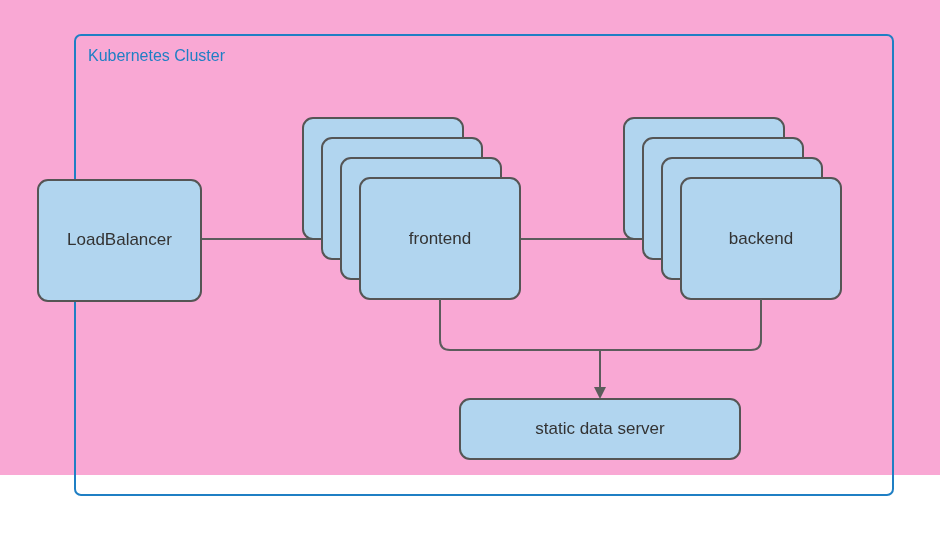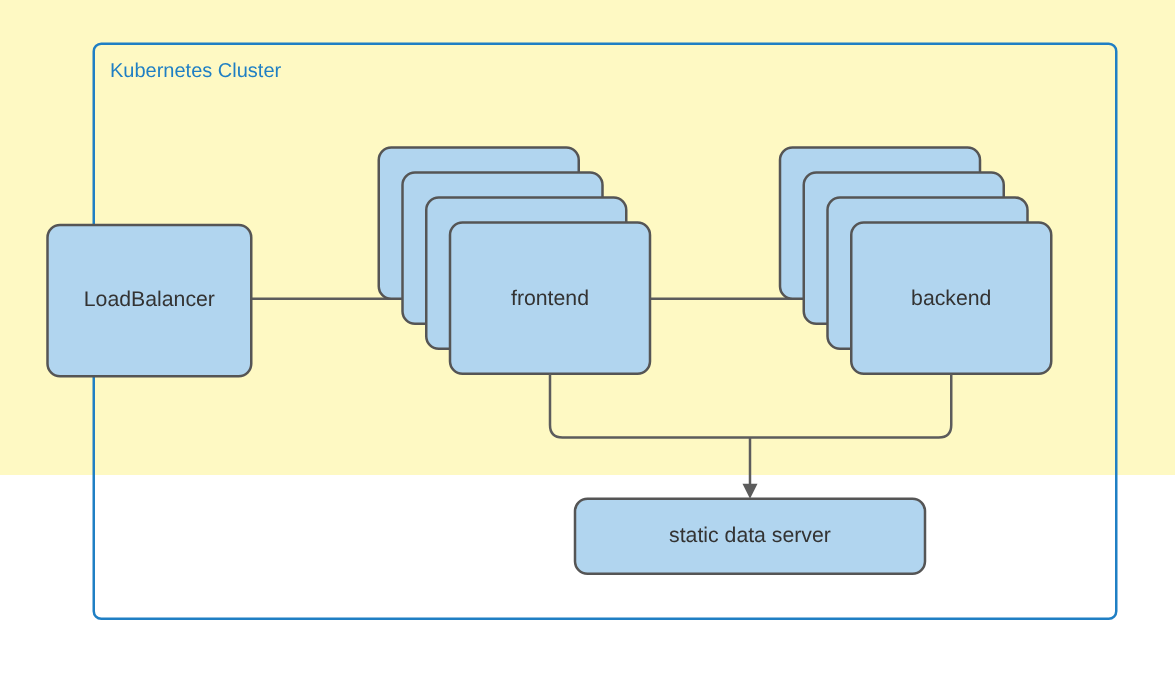--- a/index.html
+++ b/index.html
@@ -9,22 +9,22 @@
   }
   body {
     width: 940px;
     height: 540px;
     font-family: "Liberation Sans", sans-serif;
     overflow: hidden;
   }
   #diagram-root {
     position: relative;
     width: 940px;
-    height: 380px;
-    background: #fef9c3;
+    height: 475px;
+    background: #f9a8d4;
   }
   svg#diagram-canvas {
     display: block;
     width: 940px;
     height: 540px;
   }
   .node-label {
     font-family: "Liberation Sans", sans-serif;
     font-size: 17px;
     fill: #333333;

